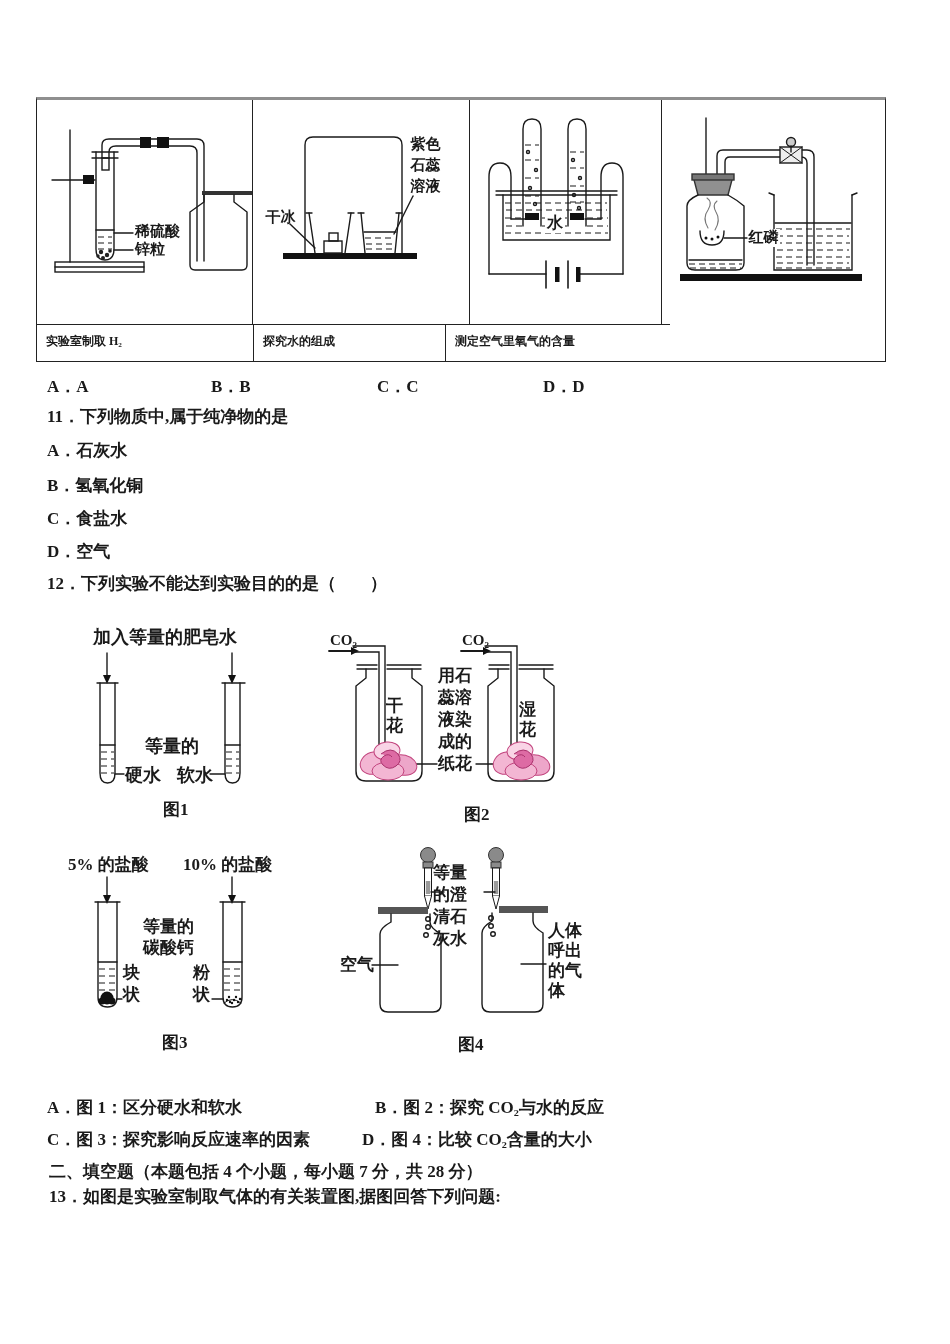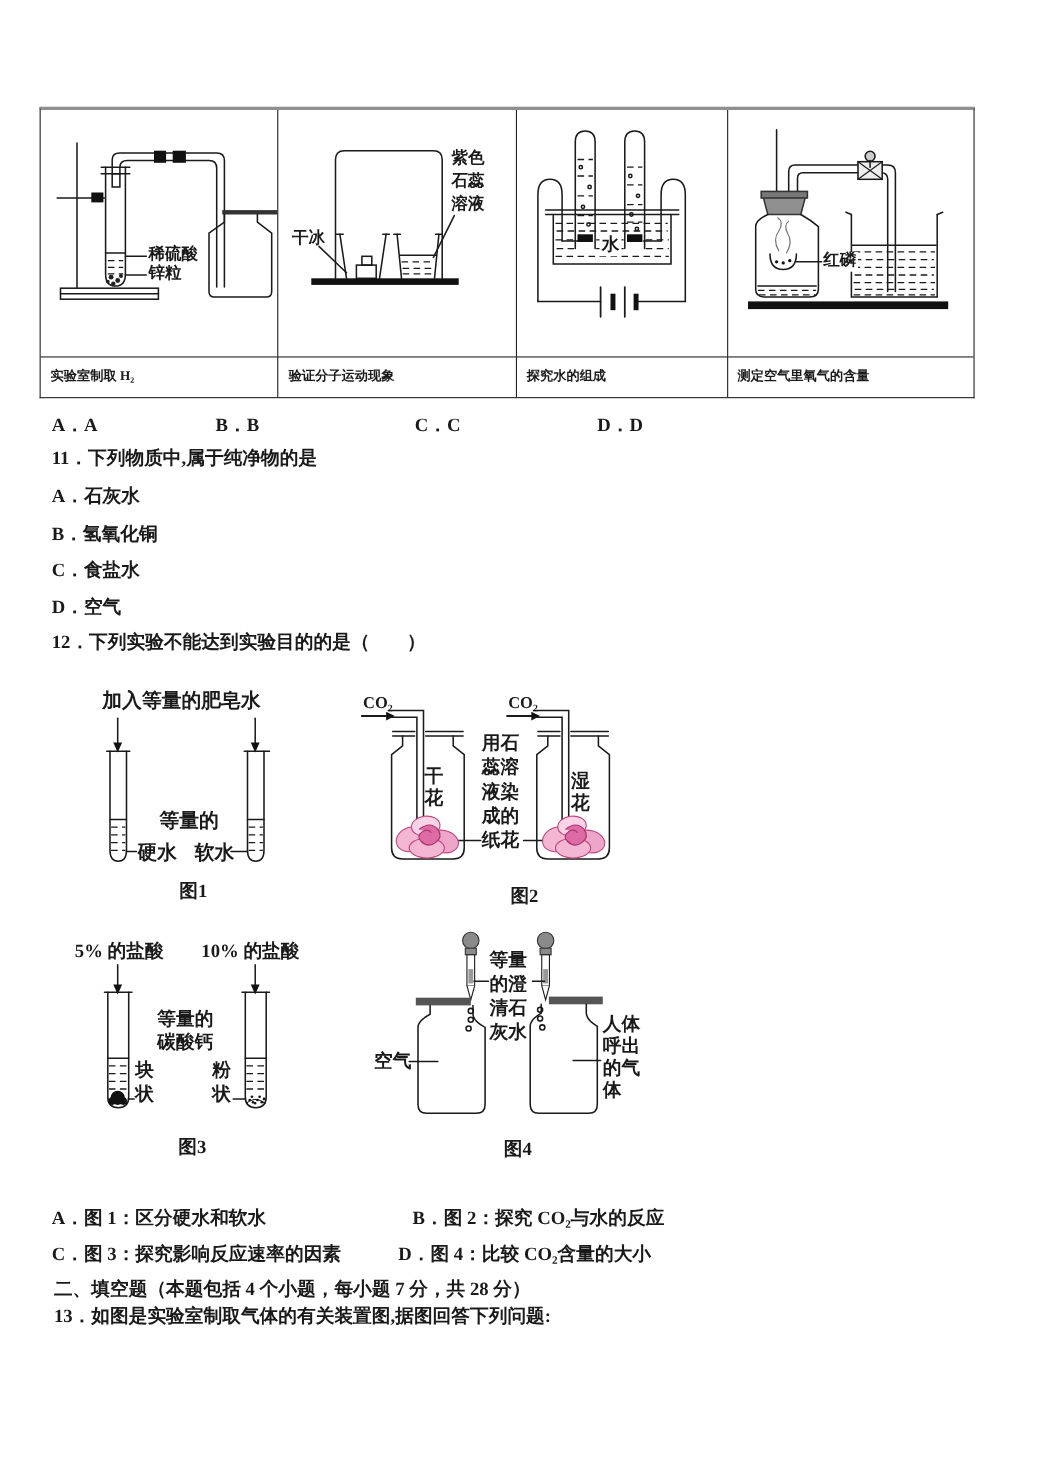--- a/index.html
+++ b/index.html
@@ -197,28 +197,27 @@
               <line x1="115" y1="163" x2="187" y2="163"></line>
             <line x1="114" y1="168" x2="188" y2="168"></line>
           </g>
         </svg>
         <div class="t f15" style="left:86px;top:129px;background:#fff;padding:0 1px;">红磷</div>
       </div>
     </div>
 
     <div class="trow">
       <div class="tcap w1">实验室制取 H₂</div>
-      <div class="tcap w2">验证分子运动现象</div>
       <div class="tcap w3">探究水的组成</div>
       <div class="tcap w4">测定空气里氧气的含量</div>
     </div>
   </div>
 
   <div class="t" style="left:47px;top:377px;">A．A</div>
-  <div class="t" style="left:196px;top:377px;">B．B</div>
+  <div class="t" style="left:211px;top:377px;">B．B</div>
   <div class="t" style="left:377px;top:377px;">C．C</div>
   <div class="t" style="left:543px;top:377px;">D．D</div>
 
   <div class="t" style="left:47px;top:407px;">11．下列物质中,属于纯净物的是</div>
   <div class="t" style="left:47px;top:441px;">A．石灰水</div>
   <div class="t" style="left:47px;top:476px;">B．氢氧化铜</div>
   <div class="t" style="left:47px;top:509px;">C．食盐水</div>
   <div class="t" style="left:47px;top:542px;">D．空气</div>
 
   <div class="t" style="left:47px;top:574px;">12．下列实验不能达到实验目的的是（　　）</div>
@@ -375,21 +374,21 @@
           <circle cx="91" cy="92" r="2.3"></circle>
         <rect x="164" y="63" width="49" height="7" fill="#555" stroke="none"></rect>
         <path d="M157,70 L157,78 Q147,84 147,90 L147,161 Q147,169 155,169 L200,169 Q208,169 208,161 L208,90 Q198,84 198,78 L198,70"></path>
         <circle cx="156" cy="75" r="2.3"></circle>
           <circle cx="156" cy="83" r="2.3"></circle>
           <circle cx="158" cy="91" r="2.3"></circle>
         <line x1="37" y1="122" x2="63" y2="122"></line>
         <line x1="186" y1="121" x2="211" y2="121"></line>
       </g>
     </svg>
-    <div class="t vt" style="left:110px;top:19px;width:38px;line-height:22px;">等量的澄清石灰水</div>
+    <div class="t vt" style="left:98px;top:19px;width:38px;line-height:22px;">等量的澄清石灰水</div>
     <div class="t" style="left:5px;top:112px;">空气</div>
     <div class="t vt" style="left:213px;top:78px;width:38px;line-height:20px;">人体呼出的气体</div>
     <div class="t" style="left:123px;top:192px;">图4</div>
   </div>
 
   <div class="t" style="left:47px;top:1098px;">A．图 1：区分硬水和软水</div>
   <div class="t" style="left:375px;top:1098px;">B．图 2：探究 CO₂与水的反应</div>
   <div class="t" style="left:47px;top:1130px;">C．图 3：探究影响反应速率的因素</div>
   <div class="t" style="left:362px;top:1130px;">D．图 4：比较 CO₂含量的大小</div>
 

